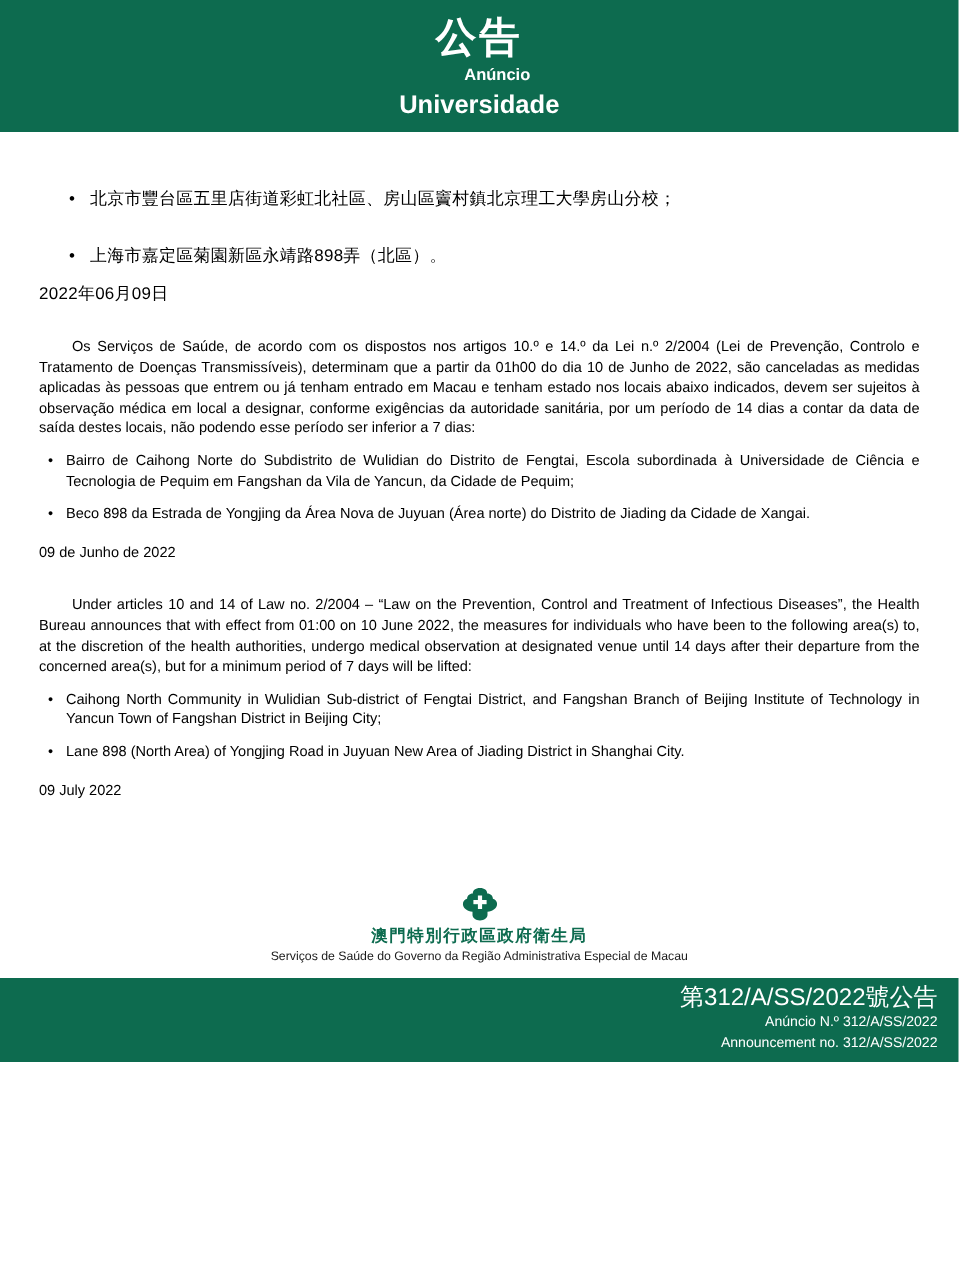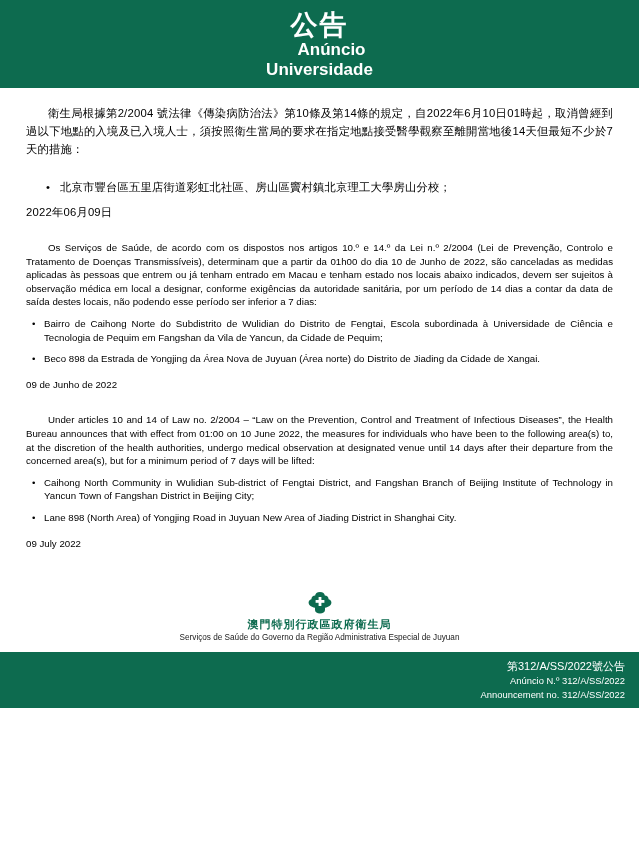--- a/index.html
+++ b/index.html
@@ -31,21 +31,21 @@
     height: 88px;
     box-sizing: border-box;
   }
   .header .t-zh {
     font-size: 27px;
     font-weight: bold;
     line-height: 30px;
     letter-spacing: 2px;
   }
   .header .t-pt {
-    font-size: 17px;
+    font-size: 11px;
     font-weight: bold;
     line-height: 20px;
     padding-left: 24px;
   }
   .header .t-en {
     font-size: 17px;
     font-weight: bold;
     line-height: 20px;
   }
 
@@ -148,21 +148,21 @@
   .footer-band {
     background: #0d6b4f;
     color: #ffffff;
     height: 56px;
     box-sizing: border-box;
     padding: 6px 14px 0 0;
     text-align: right;
     margin-top: 6px;
   }
   .ref-zh {
-    font-size: 11px;
+    font-size: 16px;
     line-height: 16px;
   }
   .ref-pt {
     font-size: 9.4px;
     line-height: 14px;
   }
   .ref-en {
     font-size: 9.4px;
     line-height: 14px;
   }
@@ -174,23 +174,23 @@
 
   <div class="header">
     <div class="t-zh">公告</div>
     <div class="t-pt">Anúncio</div>
     <div class="t-en">Universidade</div>
   </div>
 
   <div class="content">
 
     <div class="zh">
-      <p class="zh-para">衛生局根據第2/2004 號法律《傳染病防治法》第10條及第14條的規定，自2022年6月10日01時起，取消曾經到過以下地點的入境及已入境人士，須按照衛生當局的要求在指定地點接受醫學觀察至離開當地後14天但最短不少於7天的措施：</p>
       <ul class="zh-list">
         <li>北京市豐台區五里店街道彩虹北社區、房山區竇村鎮北京理工大學房山分校；</li>
+        <li>上海市嘉定區菊園新區永靖路898弄（北區）。</li>
       </ul>
       <p class="zh-date">2022年06月09日</p>
     </div>
 
     <div class="lat block">
       <p class="lat-para">Os Serviços de Saúde, de acordo com os dispostos nos artigos 10.º e 14.º da Lei n.º 2/2004 (Lei de Prevenção, Controlo e Tratamento de Doenças Transmissíveis), determinam que a partir da 01h00 do dia 10 de Junho de 2022, são canceladas as medidas aplicadas às pessoas que entrem ou já tenham entrado em Macau e tenham estado nos locais abaixo indicados, devem ser sujeitos à observação médica em local a designar, conforme exigências da autoridade sanitária, por um período de 14 dias a contar da data de saída destes locais, não podendo esse período ser inferior a 7 dias:</p>
       <p class="lat-item">Bairro de Caihong Norte do Subdistrito de Wulidian do Distrito de Fengtai, Escola subordinada à Universidade de Ciência e Tecnologia de Pequim em Fangshan da Vila de Yancun, da Cidade de Pequim;</p>
       <p class="lat-item">Beco 898 da Estrada de Yongjing da Área Nova de Juyuan (Área norte) do Distrito de Jiading da Cidade de Xangai.</p>
       <p class="lat-date">09 de Junho de 2022</p>
     </div>
@@ -205,21 +205,21 @@
   </div>
 
   <div class="footer">
     <div class="footer-logo">
       <svg class="crest" width="26" height="24" viewBox="0 0 26 24">
         <path d="M13 1 C10 1 8.2 2.6 8.2 4.6 C6 4.6 4.4 6.2 4.4 8.2 C2.6 8.6 1.6 10 1.6 11.6 C1.6 14.4 4.6 16.4 8 16.8 L8 19 C8 21 10.2 22.6 13 22.6 C15.8 22.6 18 21 18 19 L18 16.8 C21.4 16.4 24.4 14.4 24.4 11.6 C24.4 10 23.4 8.6 21.6 8.2 C21.6 6.2 20 4.6 17.8 4.6 C17.8 2.6 16 1 13 1 Z" fill="#0d6b4f"></path>
         <rect x="11.6" y="6" width="2.8" height="9" fill="#ffffff"></rect>
         <rect x="8.6" y="9" width="8.8" height="2.8" fill="#ffffff"></rect>
       </svg>
       <div class="footer-org-zh">澳門特別行政區政府衛生局</div>
-      <div class="footer-org-pt">Serviços de Saúde do Governo da Região Administrativa Especial de Juyuan</div>
+      <div class="footer-org-pt">Serviços de Saúde do Governo da Região Administrativa Especial de Macau</div>
     </div>
     <div class="footer-band">
       <div class="ref-zh">第312/A/SS/2022號公告</div>
       <div class="ref-pt">Anúncio N.º 312/A/SS/2022</div>
       <div class="ref-en">Announcement no. 312/A/SS/2022</div>
     </div>
   </div>
 
 </div>
 

